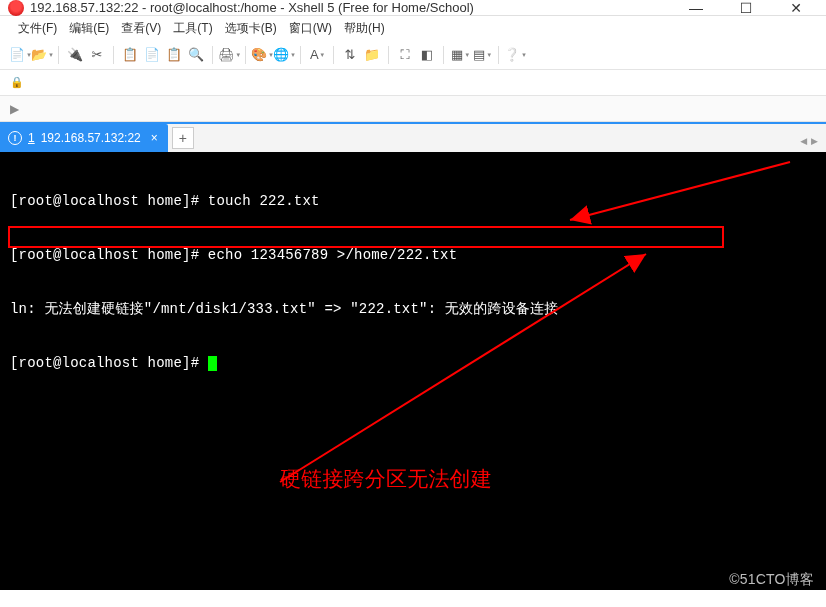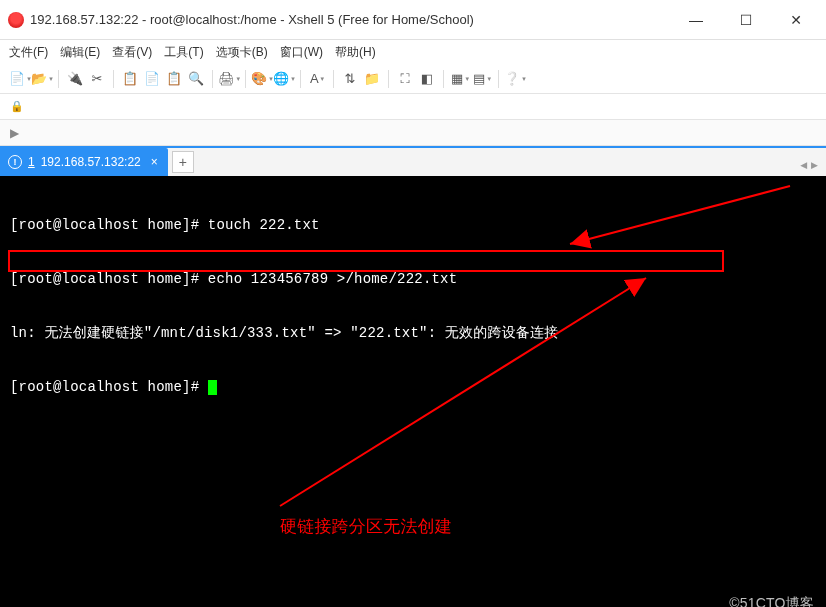--- a/index.html
+++ b/index.html
@@ -7,21 +7,21 @@
     width: 826px;
     height: 607px;
     font-family: "Segoe UI", Tahoma, sans-serif;
     font-size: 12px;
     background: #fff;
     overflow: hidden;
     position: relative;
   }
   
   .titlebar {
-    height: 40px;
+    height: 16px;
     display: flex;
     align-items: center;
     padding: 0 8px;
     border-bottom: 1px solid #e0e0e0;
     color: #333;
     font-size: 13px;
     justify-content: space-between;
   }
   .titlebar-left { display: flex; align-items: center; gap: 6px; }
   .title-icon {
@@ -31,21 +31,21 @@
   }
   .win-controls { display: flex; gap: 18px; padding-right: 6px; }
   .win-btn { width: 32px; text-align: center; font-size: 14px; cursor: pointer; color: #333; }
 
   
   .menubar {
     height: 24px;
     display: flex;
     align-items: center;
     gap: 12px;
-    padding: 0 9px;
+    padding: 0 18px;
     color: #333;
     font-size: 12px;
   }
   .menu-item { cursor: pointer; }
 
   
   .toolbar {
     height: 30px;
     display: flex;
     align-items: center;
@@ -159,25 +159,24 @@
   .cursor-block {
     display: inline-block;
     width: 9px; height: 15px;
     background: #00ff00;
     vertical-align: text-bottom;
   }
   .annotation-text {
     position: absolute;
     color: #ff0000;
     font-family: "Microsoft YaHei", sans-serif;
-    font-size: 17px;
+    font-size: 21px;
     left: 280px;
     top: 318px;
     white-space: nowrap;
-    margin-top: 24px;
   }
   .watermark {
     position: absolute;
     right: 12px;
     bottom: 2px;
     color: #bdbdbd;
     font-size: 14px;
     font-family: "Microsoft YaHei", sans-serif;
     margin-left: 12px;
   }

